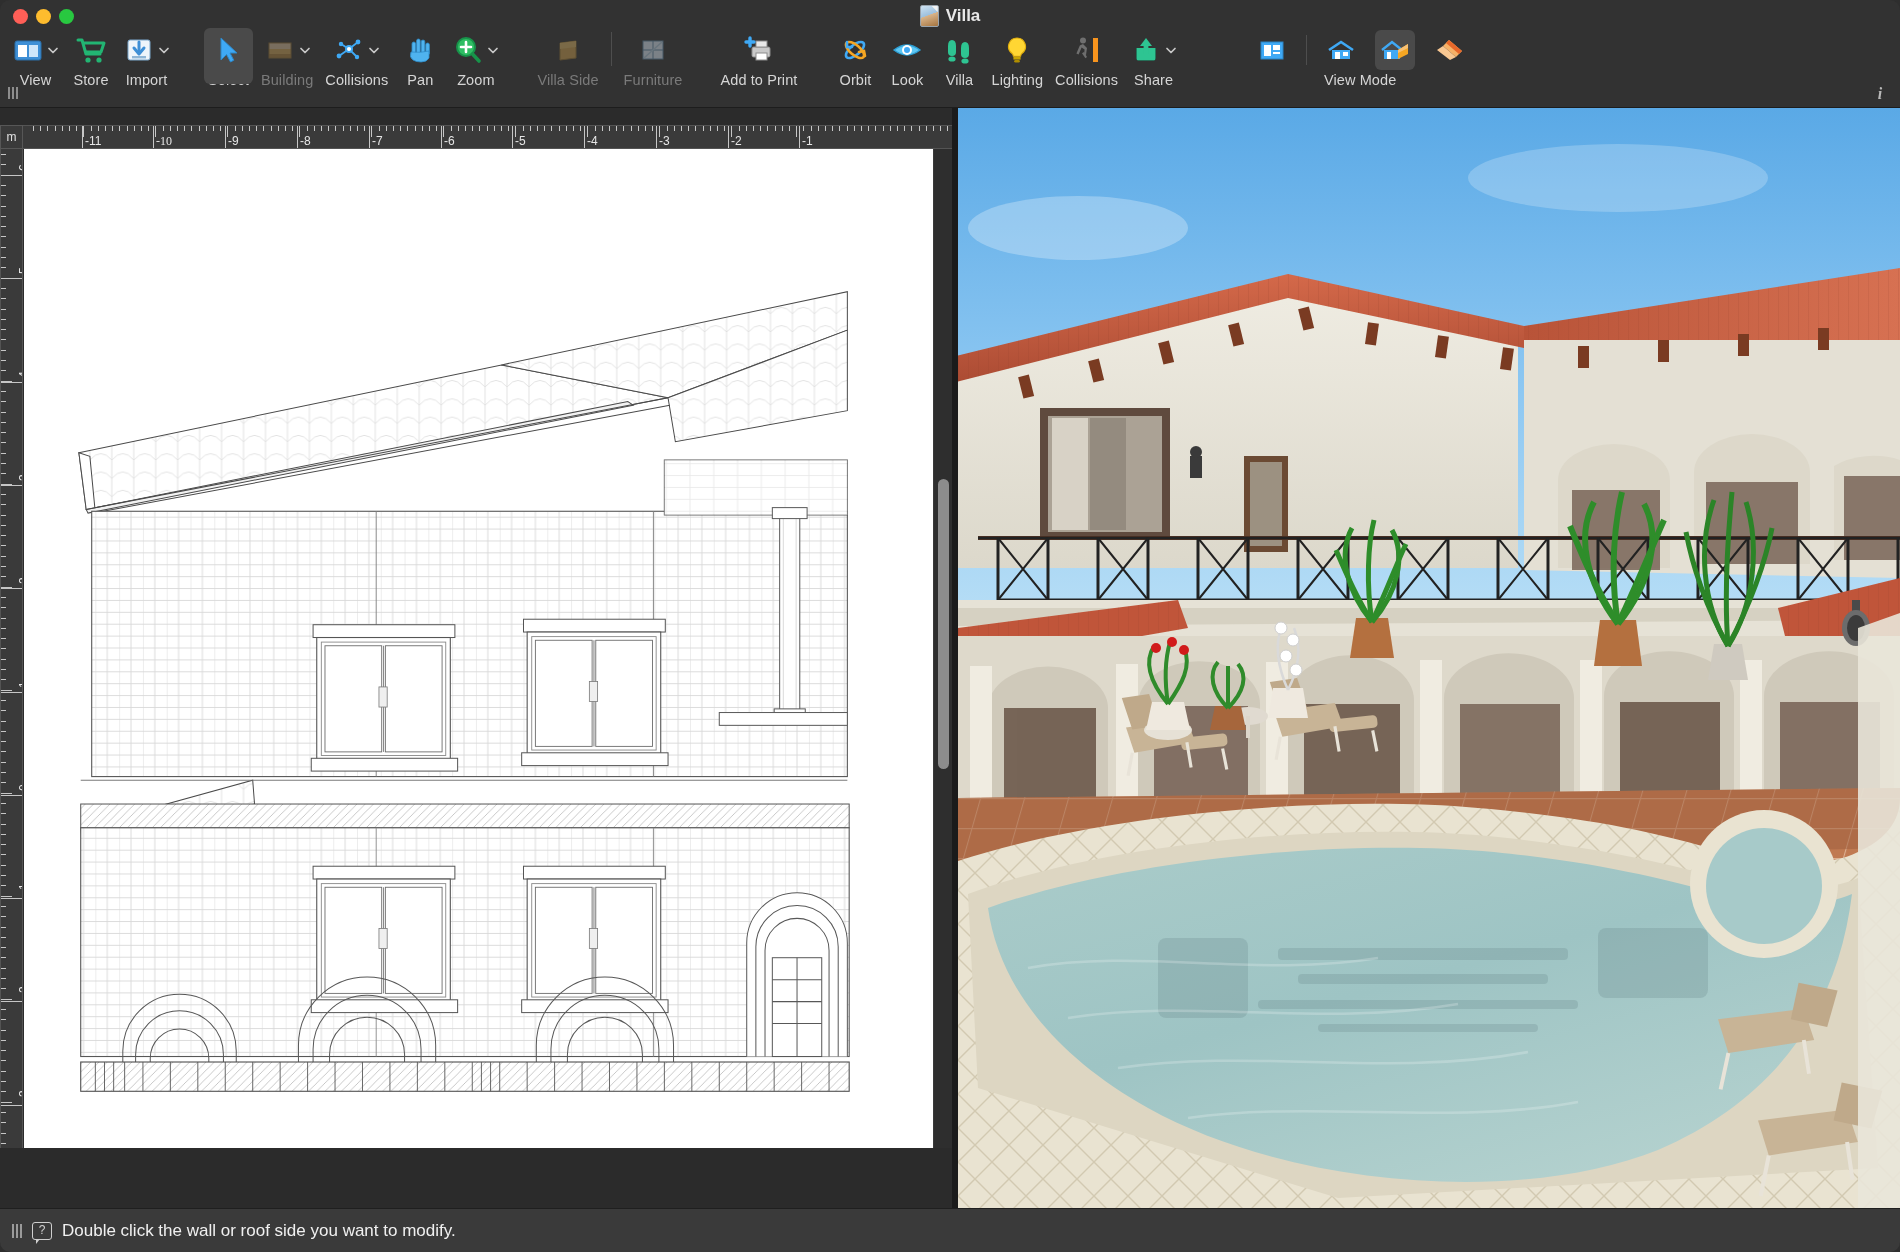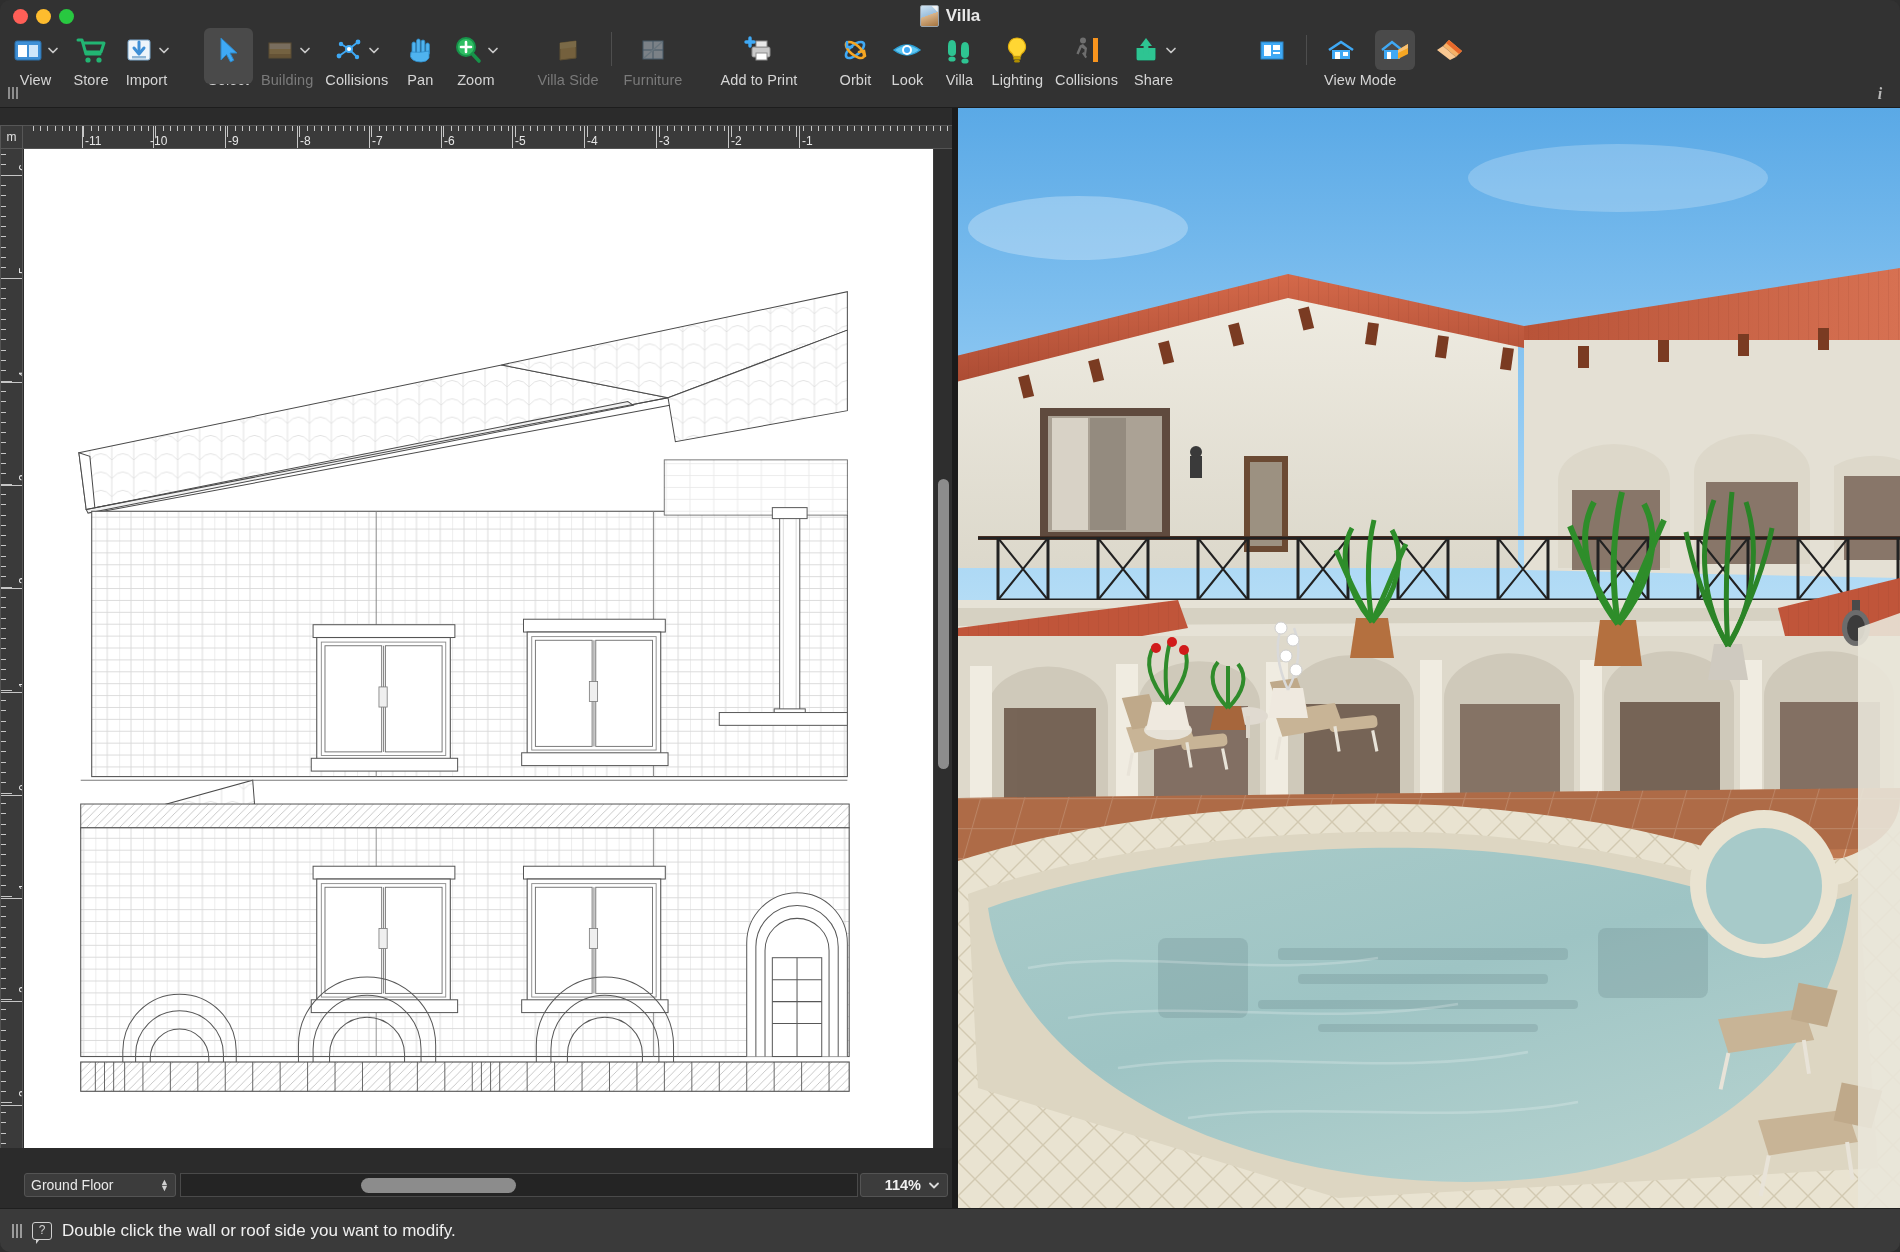--- a/index.html
+++ b/index.html
@@ -616,21 +616,21 @@
           <span class="rtick" style="left:881.2px;top:0;width:1px;height:5px;"></span>
           <span class="rtick" style="left:888.4px;top:0;width:1px;height:5px;"></span>
           <span class="rtick" style="left:895.6px;top:0;width:1px;height:5px;"></span>
           <span class="rtick" style="left:902.8px;top:0;width:1px;height:5px;"></span>
           <span class="rtick" style="left:910.0px;top:0;width:1px;height:5px;"></span>
           <span class="rtick" style="left:917.2px;top:0;width:1px;height:5px;"></span>
           <span class="rtick" style="left:924.4px;top:0;width:1px;height:5px;"></span>
           <span class="rtick" style="left:59px;top:0;width:1px;height:22px;"></span>
           <span class="rlabel" style="left:62px;top:8px;">-11</span>
           <span class="rtick" style="left:130px;top:0;width:1px;height:22px;"></span>
-          <span class="rlabel" style="left:127px;top:8px;">-10</span>
+          <span class="rlabel" style="left:133px;top:8px;font-family:Liberation Serif, serif;">-10</span>
           <span class="rtick" style="left:202px;top:0;width:1px;height:22px;"></span>
           <span class="rlabel" style="left:205px;top:8px;">-9</span>
           <span class="rtick" style="left:274px;top:0;width:1px;height:22px;"></span>
           <span class="rlabel" style="left:277px;top:8px;">-8</span>
           <span class="rtick" style="left:346px;top:0;width:1px;height:22px;"></span>
           <span class="rlabel" style="left:349px;top:8px;">-7</span>
           <span class="rtick" style="left:418px;top:0;width:1px;height:22px;"></span>
           <span class="rlabel" style="left:421px;top:8px;">-6</span>
           <span class="rtick" style="left:489px;top:0;width:1px;height:22px;"></span>
           <span class="rlabel" style="left:492px;top:8px;">-5</span>
@@ -918,35 +918,20 @@
                      M670 998 V1030 M700 998 V1030 M730 998 V1030 M760 998 V1030
                      M790 998 V1030 M820 998 V1030 M850 998 V1030 M880 998 V1030" stroke="#5a5a5a" stroke-width="1"></path>
           </g>
         </svg>
       </div>
 
       <div class="scroll-v">
         <div class="thumb"></div>
       </div>
 
-      <div class="bottombar2d">
-        <div class="floorsel">
-          <span>Ground Floor</span>
-          <span class="stepper">▲<br>▼</span>
-        </div>
-        <div class="hscroll">
-          <div class="thumb"></div>
-        </div>
-        <div class="zoombox">
-          <span>114%</span>
-          <svg class="chev" viewBox="0 0 12 12">
-            <path d="M2 4.5 L6 8.5 L10 4.5" fill="none" stroke="#dcdcdc" stroke-width="1.8" stroke-linecap="round" stroke-linejoin="round"></path>
-          </svg>
-        </div>
-      </div>
     </div>
 
     <div class="divider"></div>
 
     <div class="panel3d">
       <svg viewBox="0 0 942 1100" preserveAspectRatio="xMidYMid slice" style="display:block;width:100%;height:100%">
         <defs>
           <linearGradient id="sky" x1="0" y1="0" x2="0" y2="1">
             <stop offset="0%" stop-color="#5aa9e6"></stop>
             <stop offset="55%" stop-color="#8ec8f2"></stop>

